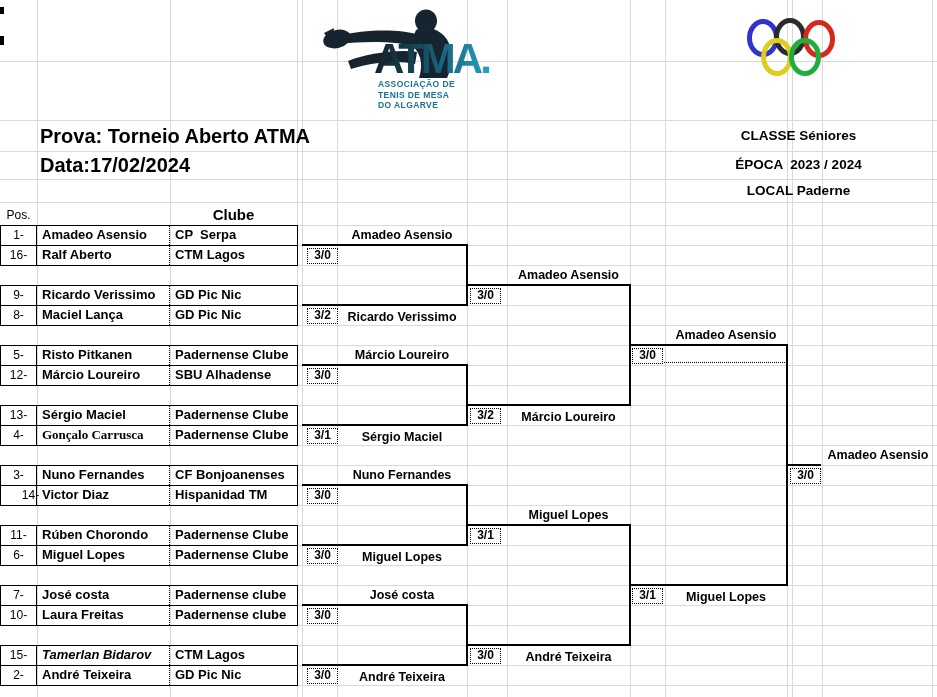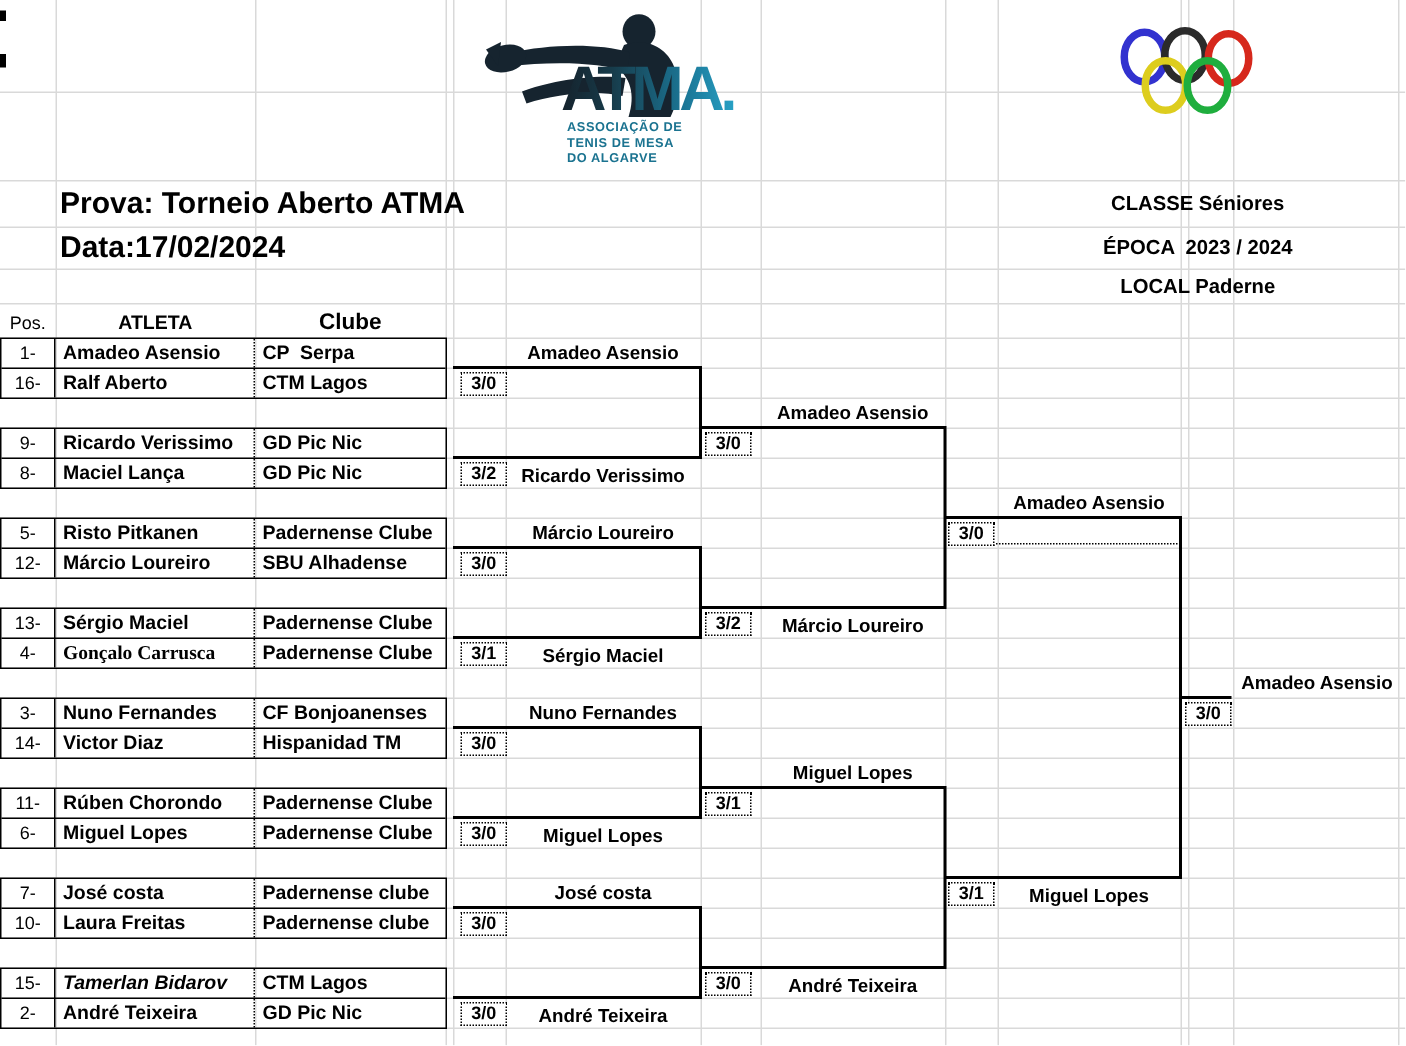--- a/index.html
+++ b/index.html
@@ -115,21 +115,20 @@
     <ellipse cx="63" cy="42" rx="13.5" ry="16.5" fill="none" stroke-width="5" stroke="#1fae3e"></ellipse>
   </svg>
 
   <div class="txt bold" style="left:40px;top:122px;height:29px;line-height:29px;font-size:20px;">Prova: Torneio Aberto ATMA</div>
   <div class="txt bold" style="left:40px;top:151px;height:28px;line-height:28px;font-size:20px;">Data:17/02/2024</div>
   <div class="txt bold center" style="left:665px;top:120px;width:267px;height:31px;line-height:31px;font-size:13.5px;">CLASSE Séniores</div>
   <div class="txt bold center" style="left:665px;top:151px;width:267px;height:28px;line-height:28px;font-size:13.5px;">ÉPOCA  2023 / 2024</div>
   <div class="txt bold center" style="left:665px;top:179px;width:267px;height:23px;line-height:23px;font-size:13.5px;">LOCAL Paderne</div>
 
   <div class="txt center" style="left:0;top:205px;width:37px;height:20px;line-height:20px;font-size:12px;">Pos.</div>
-  <div class="txt bold center" style="left:37px;top:205px;width:133px;height:20px;line-height:20px;font-size:13px;">ATLETA</div>
   <div class="txt bold center" style="left:170px;top:205px;width:127px;height:20px;line-height:20px;font-size:15px;">Clube</div>
 
   <div id="dyn-layer">
       <div class="pair" style="top:225px;">
         <div class="pair-mid" style=""></div>
         <div class="pair-v1" style=""></div>
         <div class="pair-v2" style=""></div>
       </div>
       <div class="pair" style="top:285px;">
         <div class="pair-mid" style=""></div>
@@ -186,21 +185,21 @@
       <div class="prow pclub" style="top:365px;">SBU Alhadense</div>
       <div class="prow pos" style="left:0;top:405px;">13-</div>
       <div class="prow pname" style="top:405px;">Sérgio Maciel</div>
       <div class="prow pclub" style="top:405px;">Padernense Clube</div>
       <div class="prow pos" style="left:0;top:425px;">4-</div>
       <div class="prow pname" style="top:425px;font-family:Liberation Serif, serif;">Gonçalo Carrusca</div>
       <div class="prow pclub" style="top:425px;">Padernense Clube</div>
       <div class="prow pos" style="left:0;top:465px;">3-</div>
       <div class="prow pname" style="top:465px;">Nuno Fernandes</div>
       <div class="prow pclub" style="top:465px;">CF Bonjoanenses</div>
-      <div class="prow pos" style="left:0;top:485px;text-align:center;">14-</div>
+      <div class="prow pos" style="left:12px;top:485px;text-align:center;">14-</div>
       <div class="prow pname" style="top:485px;">Victor Diaz</div>
       <div class="prow pclub" style="top:485px;">Hispanidad TM</div>
       <div class="prow pos" style="left:0;top:525px;">11-</div>
       <div class="prow pname" style="top:525px;">Rúben Chorondo</div>
       <div class="prow pclub" style="top:525px;">Padernense Clube</div>
       <div class="prow pos" style="left:0;top:545px;">6-</div>
       <div class="prow pname" style="top:545px;">Miguel Lopes</div>
       <div class="prow pclub" style="top:545px;">Padernense Clube</div>
       <div class="prow pos" style="left:0;top:585px;">7-</div>
       <div class="prow pname" style="top:585px;">José costa</div>

